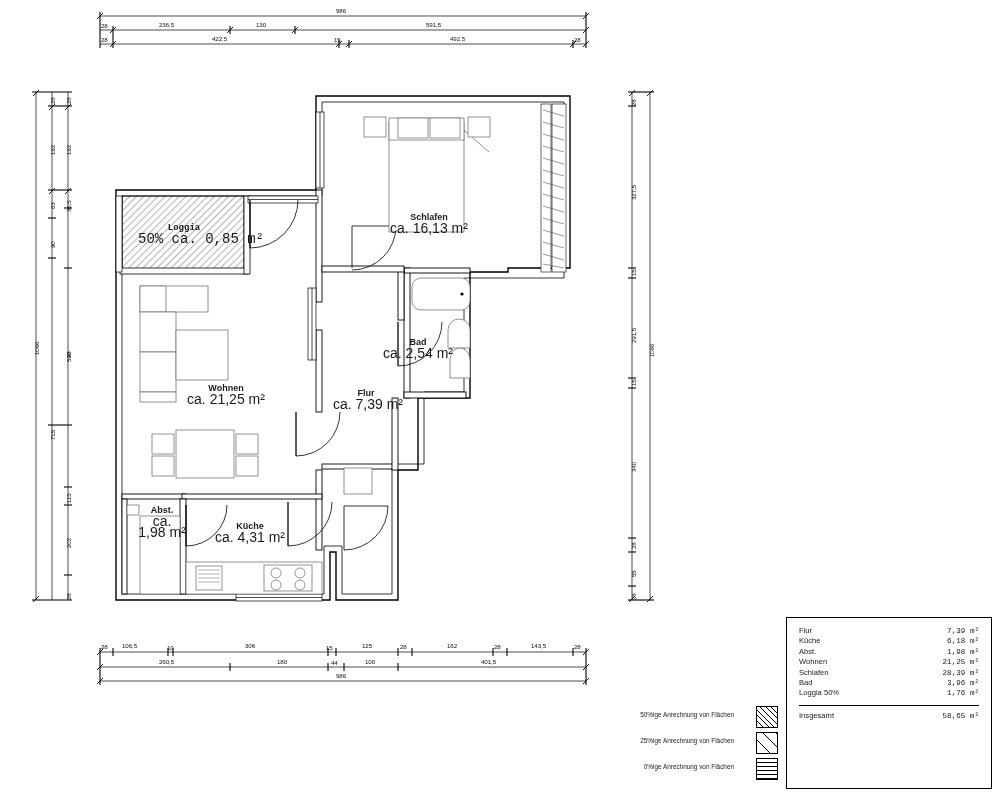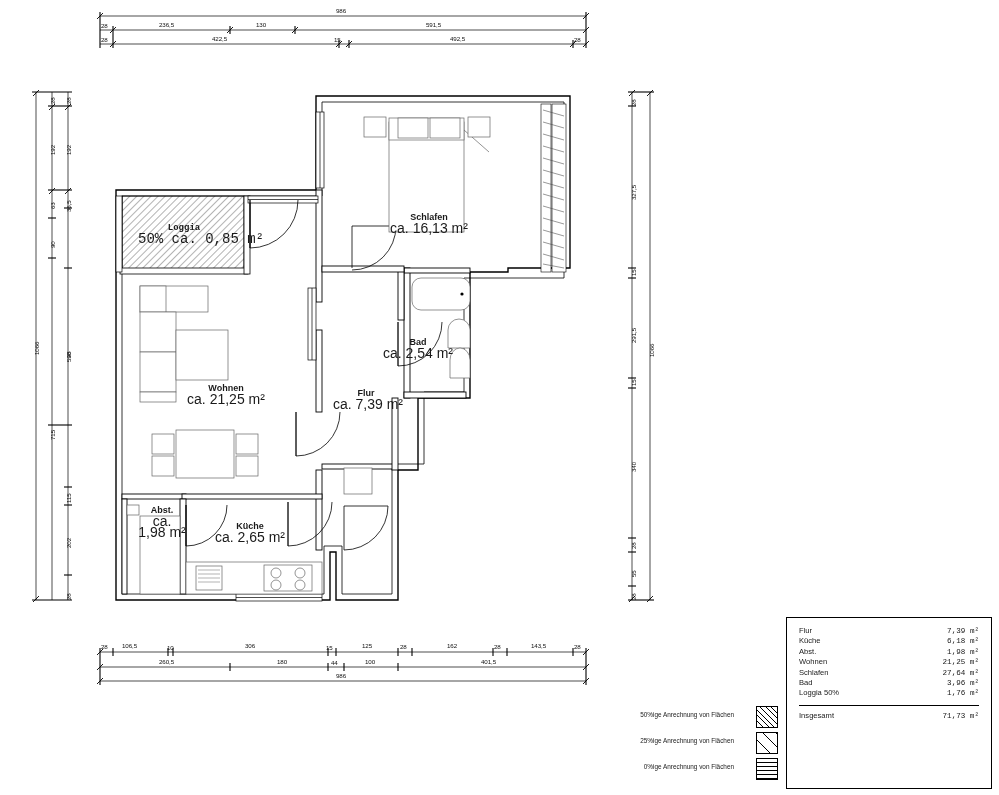--- a/index.html
+++ b/index.html
@@ -325,21 +325,21 @@
   <div class="ra">ca. 2,54 m²</div>
 </div>
 
 <div class="room" style="left:333px;top:388px;width:66px;">
   <div class="rn">Flur</div>
   <div class="ra">ca. 7,39 m²</div>
 </div>
 
 <div class="room" style="left:208px;top:521px;width:84px;">
   <div class="rn">Küche</div>
-  <div class="ra">ca. 2,65 m²</div>
+  <div class="ra">ca. 4,31 m²</div>
 </div>
 
 <div class="room" style="left:131px;top:505px;width:62px;">
   <div class="rn">Abst.</div>
   <div class="ra">ca.</div>
   <div class="ra">1,98 m²</div>
 </div>
 
 <div class="dimtxt" style="left:336px;top:7px;">986</div>
 
@@ -430,31 +430,31 @@
     <div class="tbrow">
       <span>Abst.</span>
       <span class="v">1,98 m²</span>
     </div>
     <div class="tbrow">
       <span>Wohnen</span>
       <span class="v">21,25 m²</span>
     </div>
     <div class="tbrow">
       <span>Schlafen</span>
-      <span class="v">27,64 m²</span>
+      <span class="v">28,39 m²</span>
     </div>
     <div class="tbrow">
       <span>Bad</span>
       <span class="v">3,96 m²</span>
     </div>
     <div class="tbrow">
       <span>Loggia 50%</span>
       <span class="v">1,76 m²</span>
     </div>
     <div class="tbrule"></div>
     <div class="tbrow">
       <span>Insgesamt</span>
-      <span class="v">71,73 m²</span>
+      <span class="v">58,65 m²</span>
     </div>
   </div>
 </div>
 
 </div>
 
 </body></html>

